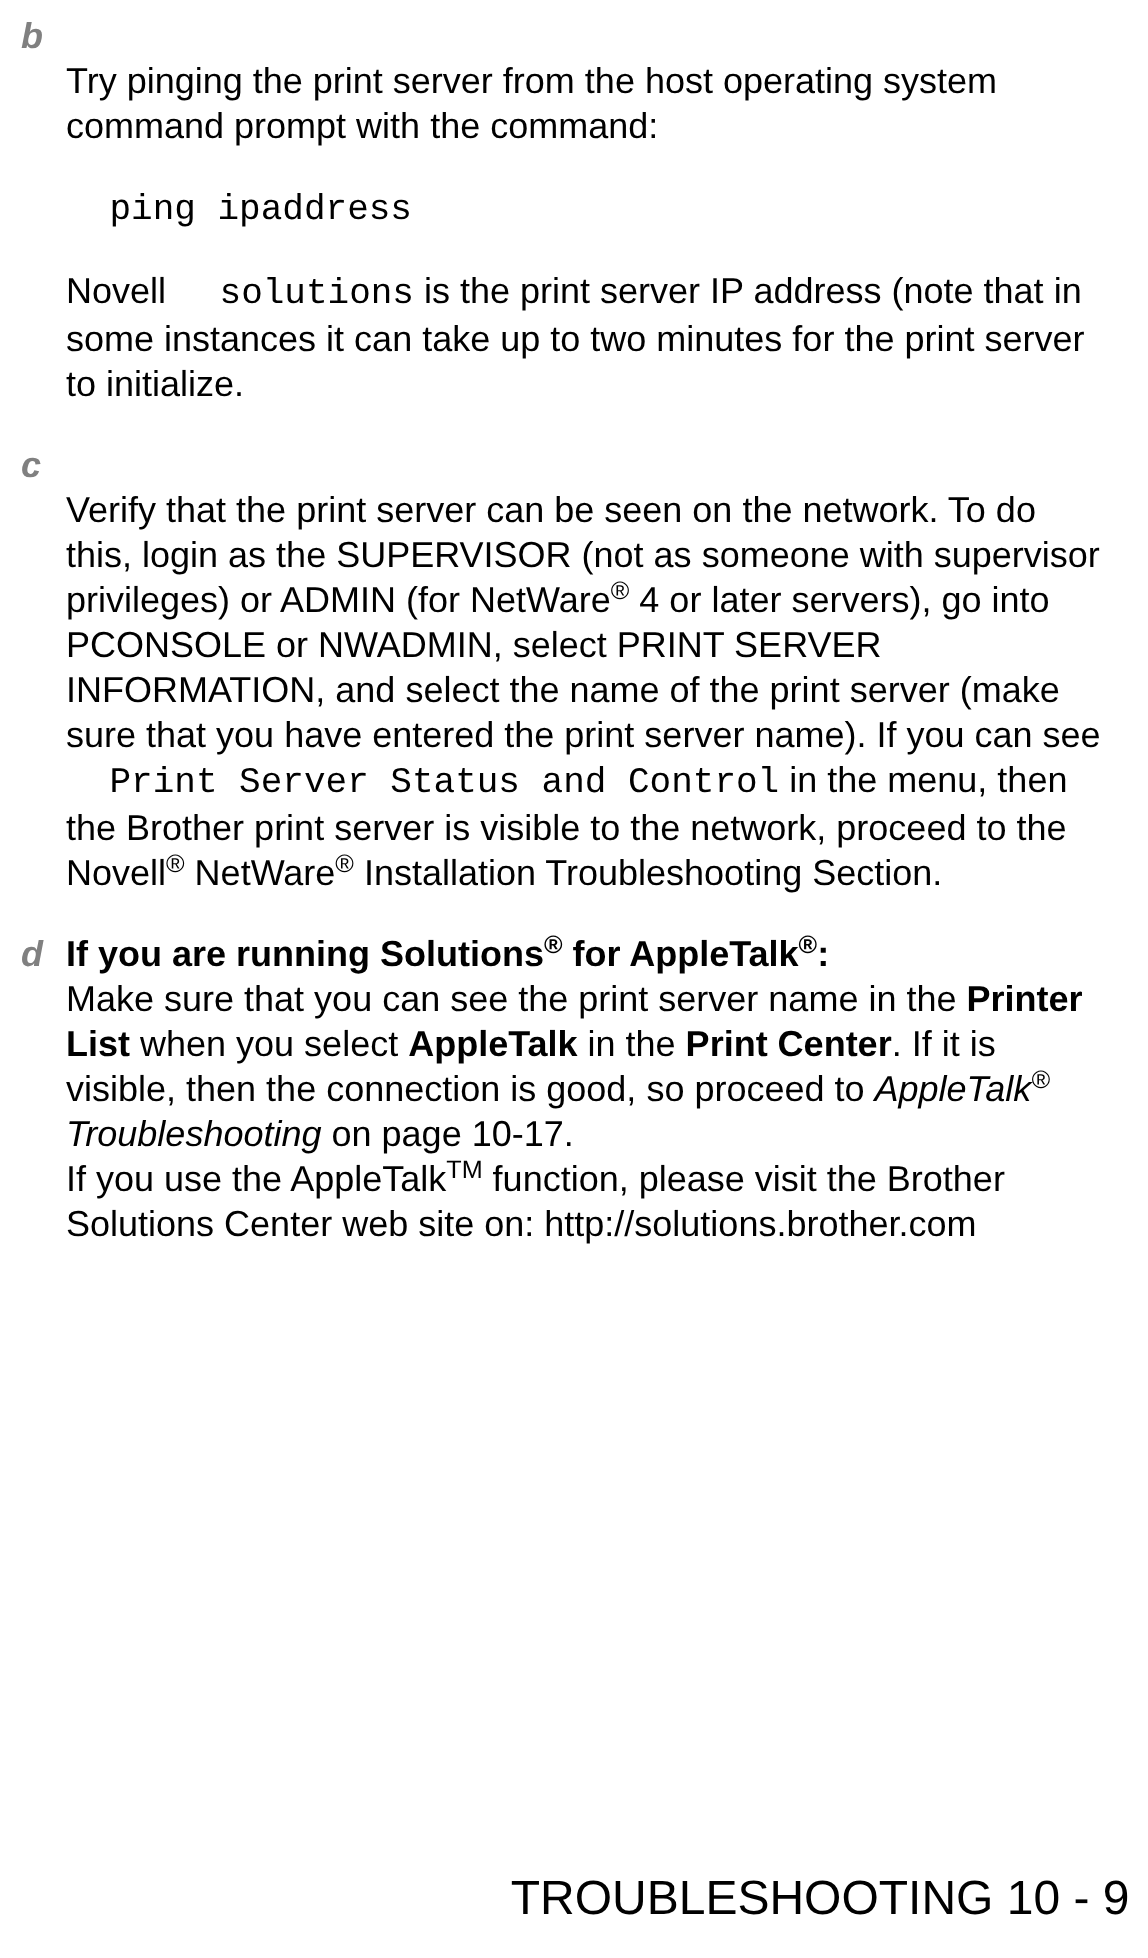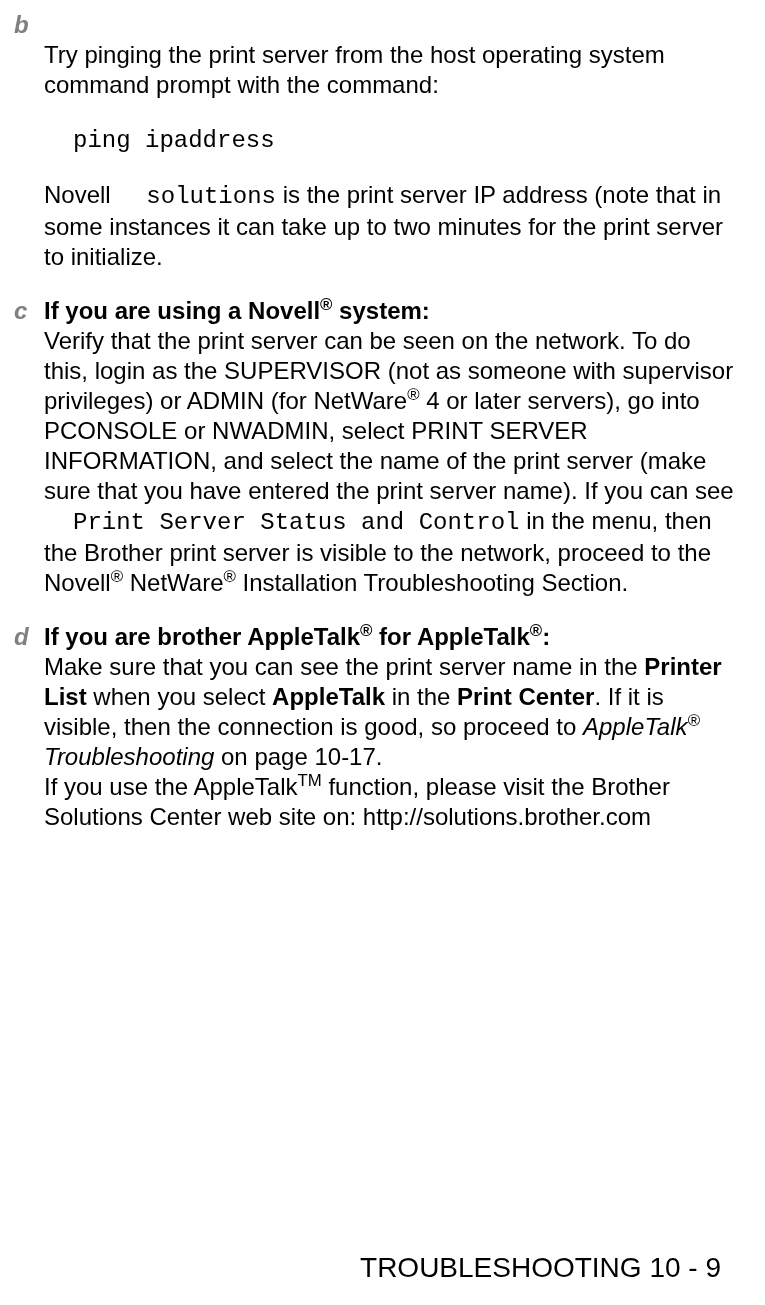--- a/index.html
+++ b/index.html
@@ -48,22 +48,22 @@
       line-height: 0;
     }
     .italic {
       font-style: italic;
     }
     .underline {
     }
     .footer {
       position: absolute;
       bottom: 20px;
-      right: 44px;
-      font-size: 28px;
+      right: 12px;
+      font-size: 32px;
     }
     .spacer {
       height: 24px;
     }
     .bold {
       font-weight: bold;
     }
   </style>
 </head>
 <body>
@@ -76,27 +76,27 @@
     <div class="spacer"></div>
     <span class="mono">ping ipaddress</span>
     <div class="spacer"></div>
     <span class="section-body"><span>Novell </span><span class="mono">solutions</span><span> is the print server IP address (note that in some instances it can take up to two minutes for the print server to initialize.</span></span>
   </div>
 </div>
 
 <div class="section">
   <span class="section-letter">c</span>
   <div>
-    <span class="section-title"><span>If you are using a Novell</span><span class="sup">®</span><span> system:</span></span><br>
+    <br>
     <span class="section-body"><span>Verify that the print server can be seen on the network. To do this, login as the SUPERVISOR (not as someone with supervisor privileges) or ADMIN (for NetWare</span><span class="sup">®</span><span> 4 or later servers), go into PCONSOLE or NWADMIN, select PRINT SERVER INFORMATION, and select the name of the print server (make sure that you have entered the print server name). If you can see </span><span class="mono">Print Server Status and Control</span><span> in the menu, then the Brother print server is visible to the network, proceed to the Novell</span><span class="sup">®</span><span> NetWare</span><span class="sup">®</span><span> Installation Troubleshooting Section.</span></span>
   </div>
 </div>
 
 <div class="section">
   <span class="section-letter">d</span>
   <div>
-    <span class="section-title"><span>If you are brother AppleTalk</span><span class="sup">®</span><span> for AppleTalk</span><span class="sup">®</span><span>:</span></span><br>
+    <span class="section-title"><span>If you are running Solutions</span><span class="sup">®</span><span> for AppleTalk</span><span class="sup">®</span><span>:</span></span><br>
     <span class="section-body"><span>Make sure that you can see the print server name in the </span><span class="bold">Printer List</span><span> when you select </span><span class="bold">AppleTalk</span><span> in the </span><span class="bold">Print Center</span><span>. If it is visible, then the connection is good, so proceed to </span><span class="italic"><span>AppleTalk</span><span class="sup">®</span><span> Troubleshooting</span></span><span> on page 10-17.</span></span><br>
     <span class="section-body"><span>If you use the AppleTalk</span><span class="sup">TM</span><span> function, please visit the Brother Solutions Center web site on: </span><span class="underline">http://solutions.brother.com</span></span>
   </div>
 </div>
 
 <div class="footer">TROUBLESHOOTING 10 - 9</div>
 
 </body></html>

